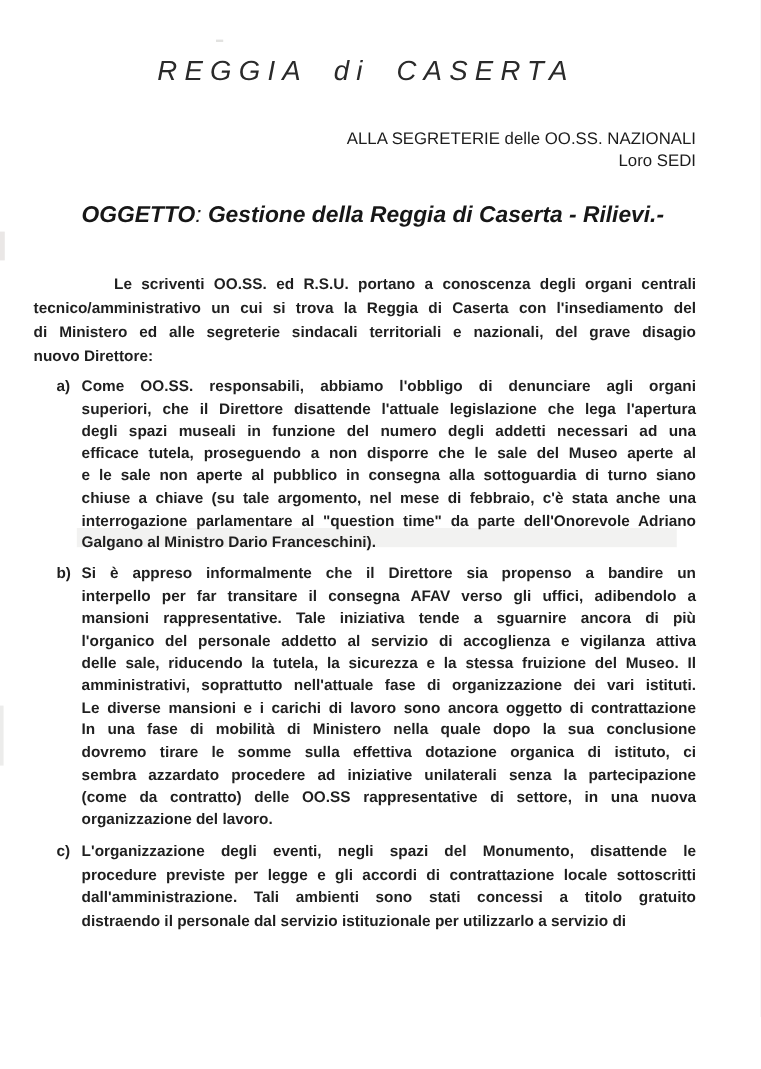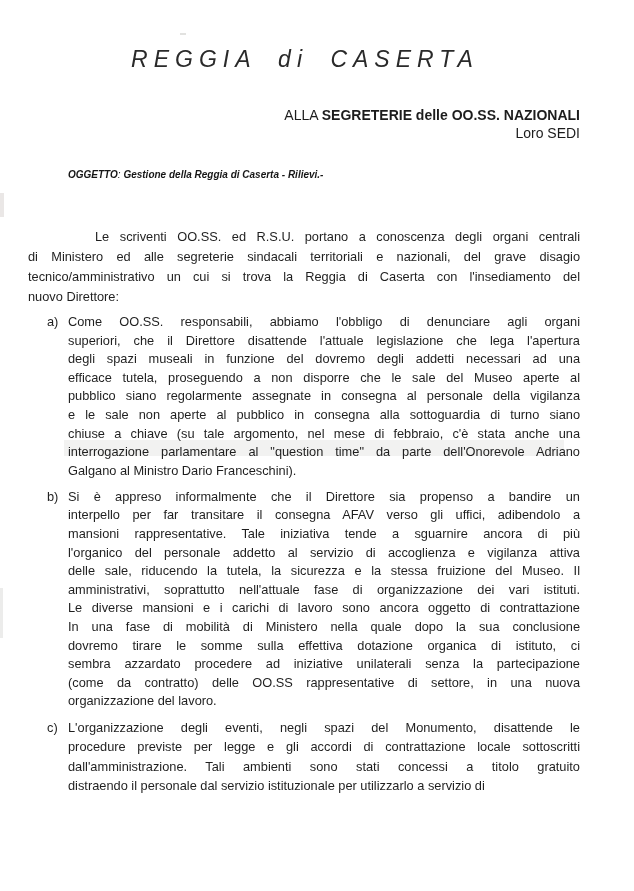--- a/index.html
+++ b/index.html
@@ -23,34 +23,35 @@
     color:#2a2a2a;
     white-space:nowrap;
   }
   .recipient{
     position:absolute;top:107px;right:54px;
     text-align:right;
     font-size:14px;line-height:17.5px;
     color:#1c1c1c;
     white-space:nowrap;
   }
-  .recipient .bold{font-weight:bold;}
+  .recipient .bold{font-weight:normal;}
   .subject{
     position:absolute;top:169px;left:68px;
-    font-size:10px;
+    font-size:19px;
     font-style:italic;font-weight:bold;
     color:#171717;
     white-space:nowrap;
   }
   .subject .sep{font-weight:400;}
   .doc-body{
     position:absolute;top:227px;left:28px;width:552px;
     font-size:12.8px;
     color:#1f1f1f;
     z-index:2;
+    font-weight:bold;
   }
   .intro{line-height:20px;}
   .jline{text-align:justify;text-align-last:justify;}
   .jline.lastline{text-align-last:left;}
   .intro .jline.firstline{padding-left:67px;}
   .item{position:relative;padding-left:40px;line-height:18.6px;}
   .item .marker{position:absolute;left:19px;top:0;}
   .item-a{margin-top:6px;}
   .item-b{margin-top:7.5px;}
   .item-c{margin-top:7px;line-height:19.5px;}
@@ -76,31 +77,30 @@
   <div class="recipient">
     <div><span>ALLA </span><span class="bold">SEGRETERIE delle OO.SS. NAZIONALI</span></div>
     <div>Loro SEDI</div>
   </div>
 
   <div class="subject"><span>OGGETTO</span><span class="sep">: </span><span>Gestione della Reggia di Caserta - Rilievi.-</span></div>
 
   <div class="doc-body">
       <div class="intro">
         <div class="jline firstline">Le scriventi OO.SS. ed R.S.U. portano a conoscenza degli organi centrali</div>
+        <div class="jline">tecnico/amministrativo un cui si trova la Reggia di Caserta con l'insediamento del</div>
         <div class="jline">di Ministero ed alle segreterie sindacali territoriali e nazionali, del grave disagio</div>
-        <div class="jline">tecnico/amministrativo un cui si trova la Reggia di Caserta con l'insediamento del</div>
         <div class="jline lastline">nuovo Direttore:</div>
       </div>
       <div class="item item-a">
         <span class="marker">a)</span>
         <div class="jline">Come OO.SS. responsabili, abbiamo l'obbligo di denunciare agli organi</div>
         <div class="jline">superiori, che il Direttore disattende l'attuale legislazione che lega l'apertura</div>
-        <div class="jline">degli spazi museali in funzione del dovremo degli addetti necessari ad una</div>
+        <div class="jline">degli spazi museali in funzione del numero degli addetti necessari ad una</div>
         <div class="jline">efficace tutela, proseguendo a non disporre che le sale del Museo aperte al</div>
-        <div class="jline">pubblico siano regolarmente assegnate in consegna al personale della vigilanza</div>
         <div class="jline">e le sale non aperte al pubblico in consegna alla sottoguardia di turno siano</div>
         <div class="jline">chiuse a chiave (su tale argomento, nel mese di febbraio, c'è stata anche una</div>
         <div class="jline">interrogazione parlamentare al "question time" da parte dell'Onorevole Adriano</div>
         <div class="jline lastline">Galgano al Ministro Dario Franceschini).</div>
       </div>
       <div class="item item-b">
         <span class="marker">b)</span>
         <div class="jline">Si è appreso informalmente che il Direttore sia propenso a bandire un</div>
         <div class="jline">interpello per far transitare il consegna AFAV verso gli uffici, adibendolo a</div>
         <div class="jline">mansioni rappresentative. Tale iniziativa tende a sguarnire ancora di più</div>

